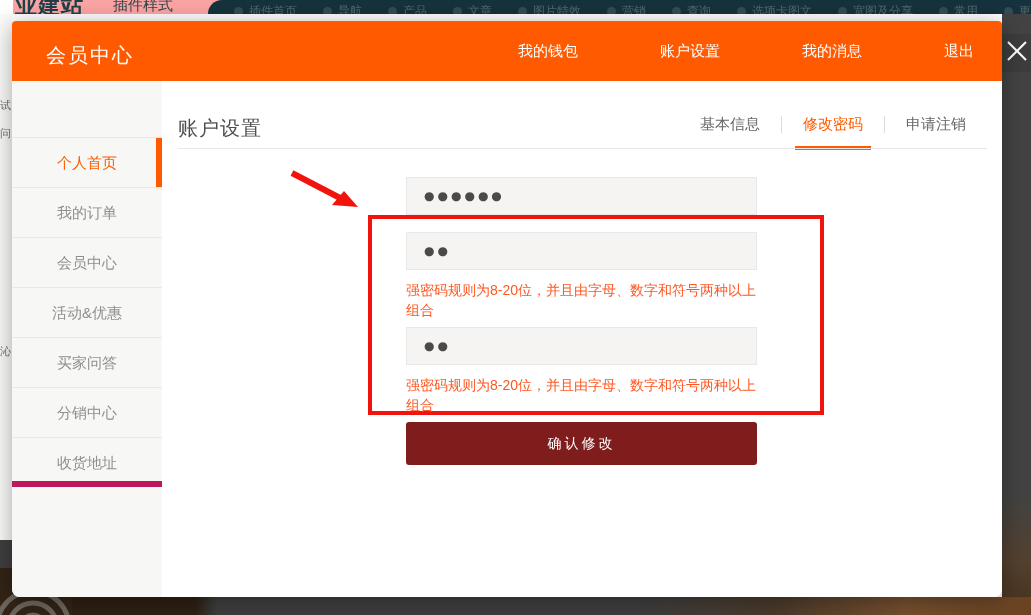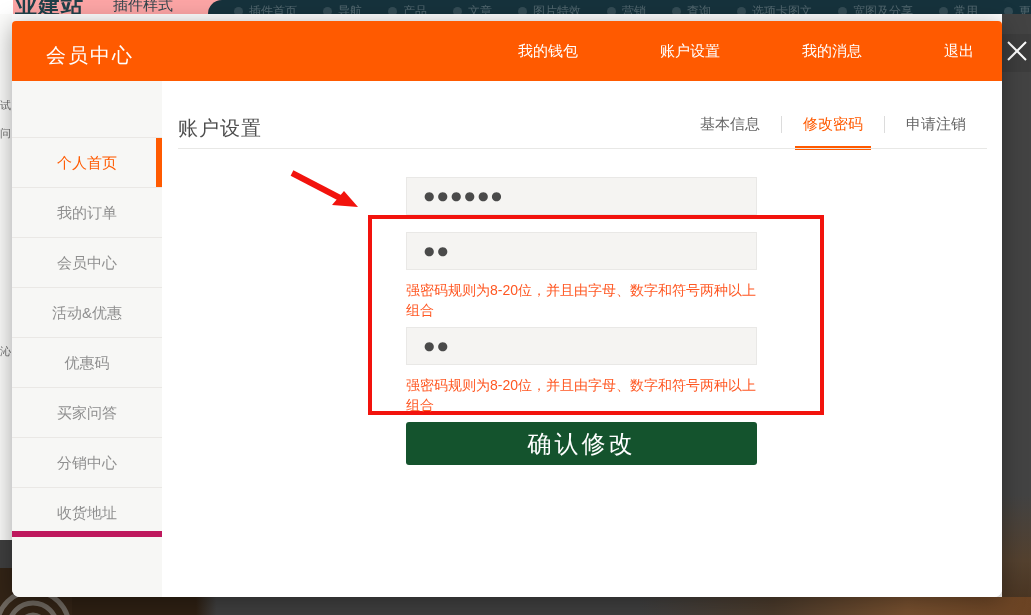--- a/index.html
+++ b/index.html
@@ -68,21 +68,21 @@
   #pwd-old { top:96px; }
   #pwd-new { top:151px; }
   #pwd-confirm { top:246px; }
   .pwd-hint { position:absolute; left:244px; width:358px; font-size:14px; line-height:20px; color:#ff5722; }
   #pwd-hint-1 { top:199px; }
   #pwd-hint-2 { top:294px; }
   #annotation-box { position:absolute; left:206px; top:134px; width:456px; height:200px;
                     border:4px solid #f2130d; pointer-events:none; }
   #annotation-arrow { position:absolute; left:126px; top:88px; width:76px; height:50px; pointer-events:none; }
   #submit-button { position:absolute; left:244px; top:341px; width:351px; height:43px;
-                   background:#14532d; border:none; border-radius:3px; color:#fff; font-size:24px;
+                   background:#7f1d1d; border:none; border-radius:3px; color:#fff; font-size:14px;
                    letter-spacing:3px; cursor:pointer; font-family:"Liberation Sans", sans-serif; }
 </style>
 </head>
 <body>
 
 <div class="abs" id="bg-topbar">
   <div class="abs" id="bg-logo">业建站</div>
   <div class="abs" id="bg-menu-label">插件样式</div>
   <div class="abs" id="bg-navpill">
     <div class="bg-nav-item">
@@ -172,21 +172,20 @@
       <span class="modal-nav-item">退出</span>
     </div>
   </div>
 
   <div id="sidebar">
     <div id="sidebar-spacer"></div>
     <div class="side-item active">个人首页</div>
     <div class="side-item">我的订单</div>
     <div class="side-item">会员中心</div>
     <div class="side-item">活动&amp;优惠</div>
-    <div class="side-item">优惠码</div>
     <div class="side-item">买家问答</div>
     <div class="side-item">分销中心</div>
     <div class="side-item">收货地址</div>
   </div>
 
   <div id="main">
     <div id="content-title">账户设置</div>
 
     <div id="tabs">
       <div class="tab">基本信息</div>

